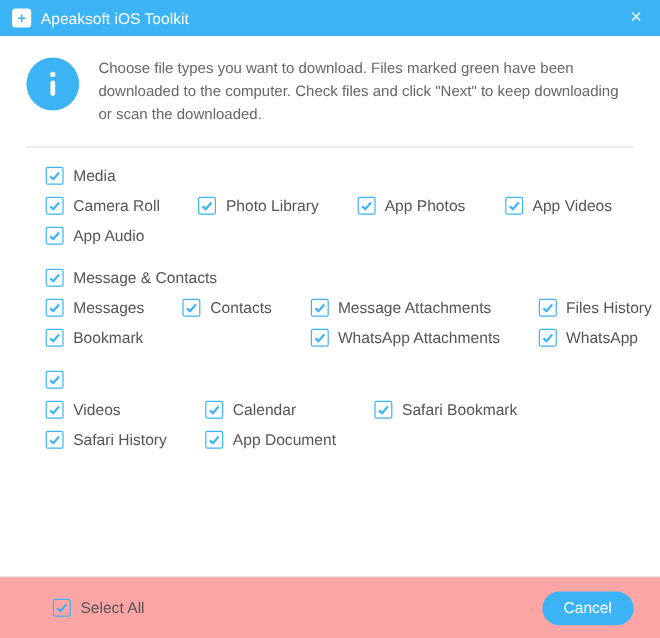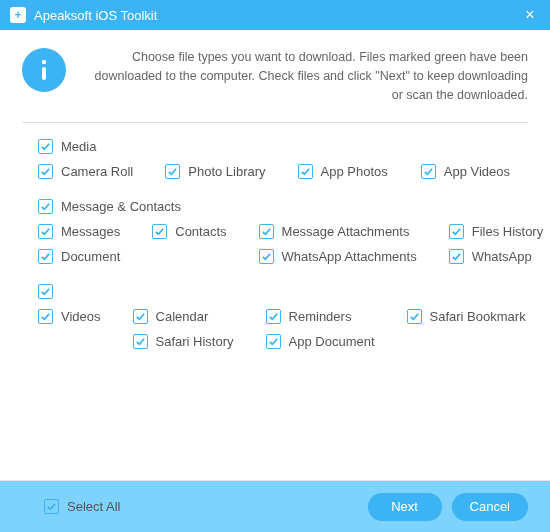--- a/index.html
+++ b/index.html
@@ -39,21 +39,20 @@
   }
   .content {
     padding: 0 22px;
     height: calc(100% - 30px - 52px);
     overflow: hidden;
   }
   .info-row {
     display: flex;
     padding: 18px 0;
     align-items: flex-start;
-    text-align: right;
   }
   .info-icon {
     width: 44px; height: 44px;
     border-radius: 50%;
     background: #3cb3f5;
     display: flex; align-items: center; justify-content: center;
     margin-right: 16px;
     flex-shrink: 0;
   }
   .info-icon svg { width: 8px; height: 24px; }
@@ -94,21 +93,21 @@
     flex-shrink: 0;
   }
   .chk .box svg { width: 11px; height: 11px; }
   .chk .label { color: #555; white-space: nowrap; }
   .footer {
     height: 52px;
     border-top: 1px solid #e6e6e6;
     display: flex;
     align-items: center;
     padding: 0 22px 0 28px;
-    background: #7dd3fc;
+    background: #fca5a5;
   }
   .footer .select-all { flex: 1; }
   .btn {
     min-width: 74px;
     height: 28px;
     border-radius: 14px;
     background: #3cb3f5;
     color: #fff;
     border: none;
     font-size: 13px;
@@ -175,20 +174,28 @@
             <span class="label">App Photos</span>
           </label>
           <label class="chk">
             <span class="box">
               <svg viewBox="0 0 12 12">
                 <polyline points="2,6.5 4.8,9 10,3" fill="none" stroke="#3cb3f5" stroke-width="2"></polyline>
               </svg>
             </span>
             <span class="label">App Videos</span>
           </label>
+          <label class="chk">
+            <span class="box">
+              <svg viewBox="0 0 12 12">
+                <polyline points="2,6.5 4.8,9 10,3" fill="none" stroke="#3cb3f5" stroke-width="2"></polyline>
+              </svg>
+            </span>
+            <span class="label">App Audio</span>
+          </label>
         </div>
       </div>
       <div class="group">
         <label class="chk group-header">
           <span class="box">
             <svg viewBox="0 0 12 12">
               <polyline points="2,6.5 4.8,9 10,3" fill="none" stroke="#3cb3f5" stroke-width="2"></polyline>
             </svg>
           </span>
           <span class="label">Message &amp; Contacts</span>
@@ -225,21 +232,21 @@
               </svg>
             </span>
             <span class="label">Files History</span>
           </label>
           <label class="chk">
             <span class="box">
               <svg viewBox="0 0 12 12">
                 <polyline points="2,6.5 4.8,9 10,3" fill="none" stroke="#3cb3f5" stroke-width="2"></polyline>
               </svg>
             </span>
-            <span class="label">Document</span>
+            <span class="label">Bookmark</span>
           </label>
           <div></div>
           <label class="chk">
             <span class="box">
               <svg viewBox="0 0 12 12">
                 <polyline points="2,6.5 4.8,9 10,3" fill="none" stroke="#3cb3f5" stroke-width="2"></polyline>
               </svg>
             </span>
             <span class="label">WhatsApp Attachments</span>
           </label>
@@ -270,28 +277,20 @@
             </span>
             <span class="label">Videos</span>
           </label>
           <label class="chk">
             <span class="box">
               <svg viewBox="0 0 12 12">
                 <polyline points="2,6.5 4.8,9 10,3" fill="none" stroke="#3cb3f5" stroke-width="2"></polyline>
               </svg>
             </span>
             <span class="label">Calendar</span>
-          </label>
-          <label class="chk">
-            <span class="box">
-              <svg viewBox="0 0 12 12">
-                <polyline points="2,6.5 4.8,9 10,3" fill="none" stroke="#3cb3f5" stroke-width="2"></polyline>
-              </svg>
-            </span>
-            <span class="label">Reminders</span>
           </label>
           <label class="chk">
             <span class="box">
               <svg viewBox="0 0 12 12">
                 <polyline points="2,6.5 4.8,9 10,3" fill="none" stroke="#3cb3f5" stroke-width="2"></polyline>
               </svg>
             </span>
             <span class="label">Safari Bookmark</span>
           </label>
           <div></div>
@@ -320,15 +319,14 @@
   <div class="select-all">
     <label class="chk">
       <span class="box">
         <svg viewBox="0 0 12 12">
             <polyline points="2,6.5 4.8,9 10,3" fill="none" stroke="#3cb3f5" stroke-width="2"></polyline>
           </svg>
       </span>
       <span class="label">Select All</span>
     </label>
   </div>
-  <button class="btn">Next</button>
   <button class="btn">Cancel</button>
 </div>
 
 </body></html>

